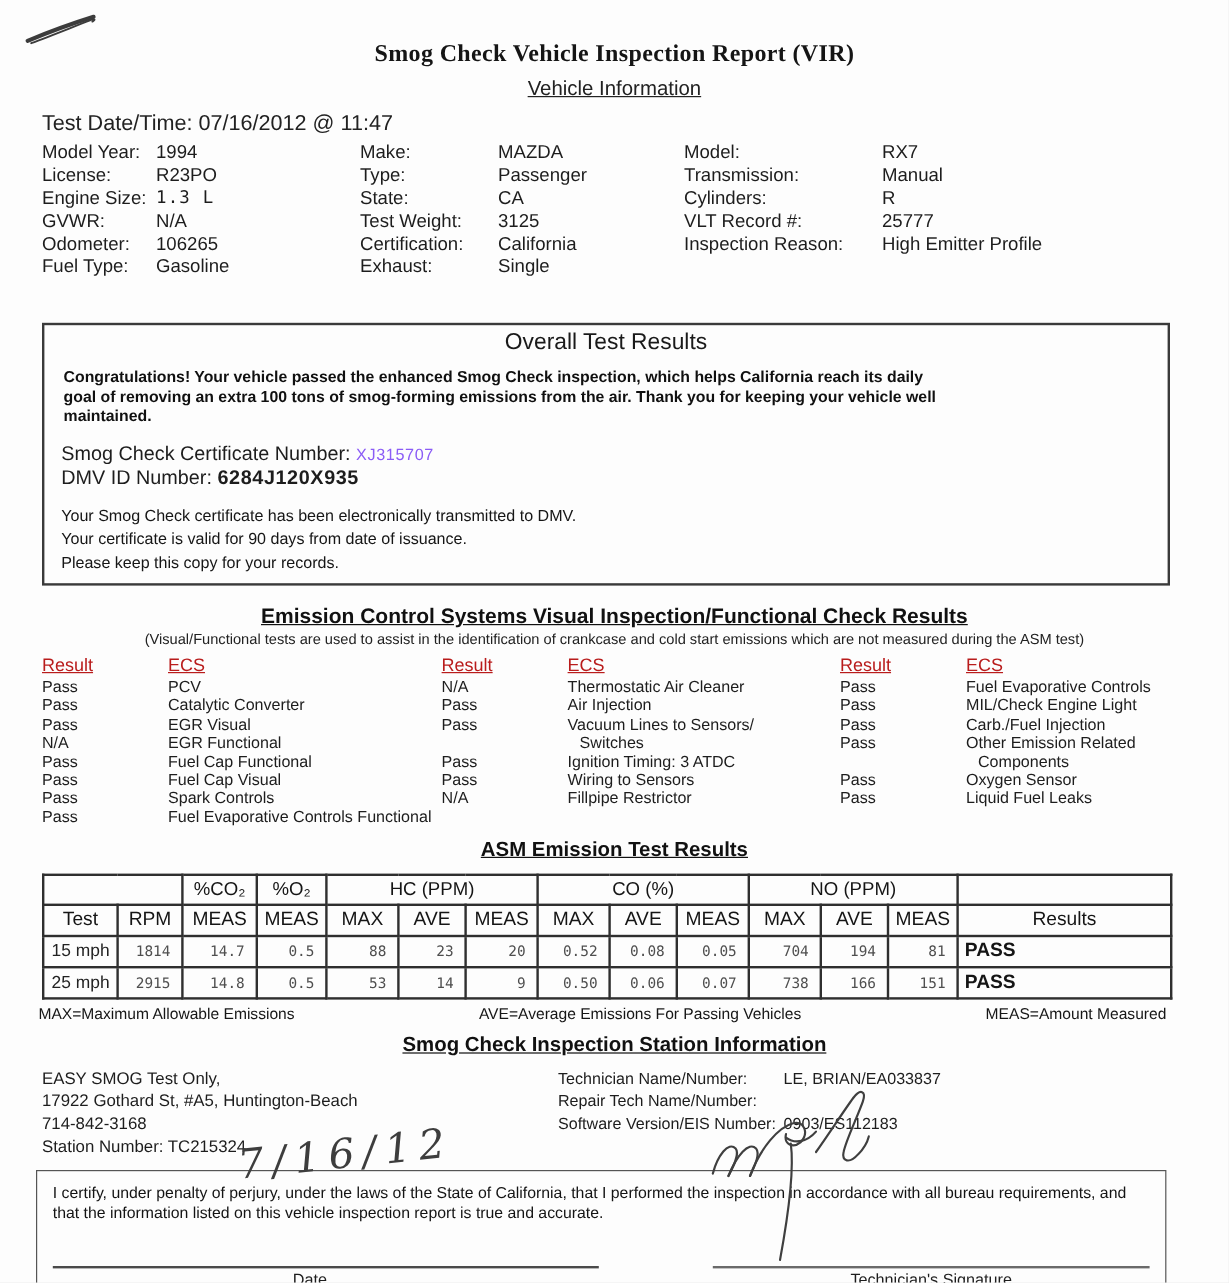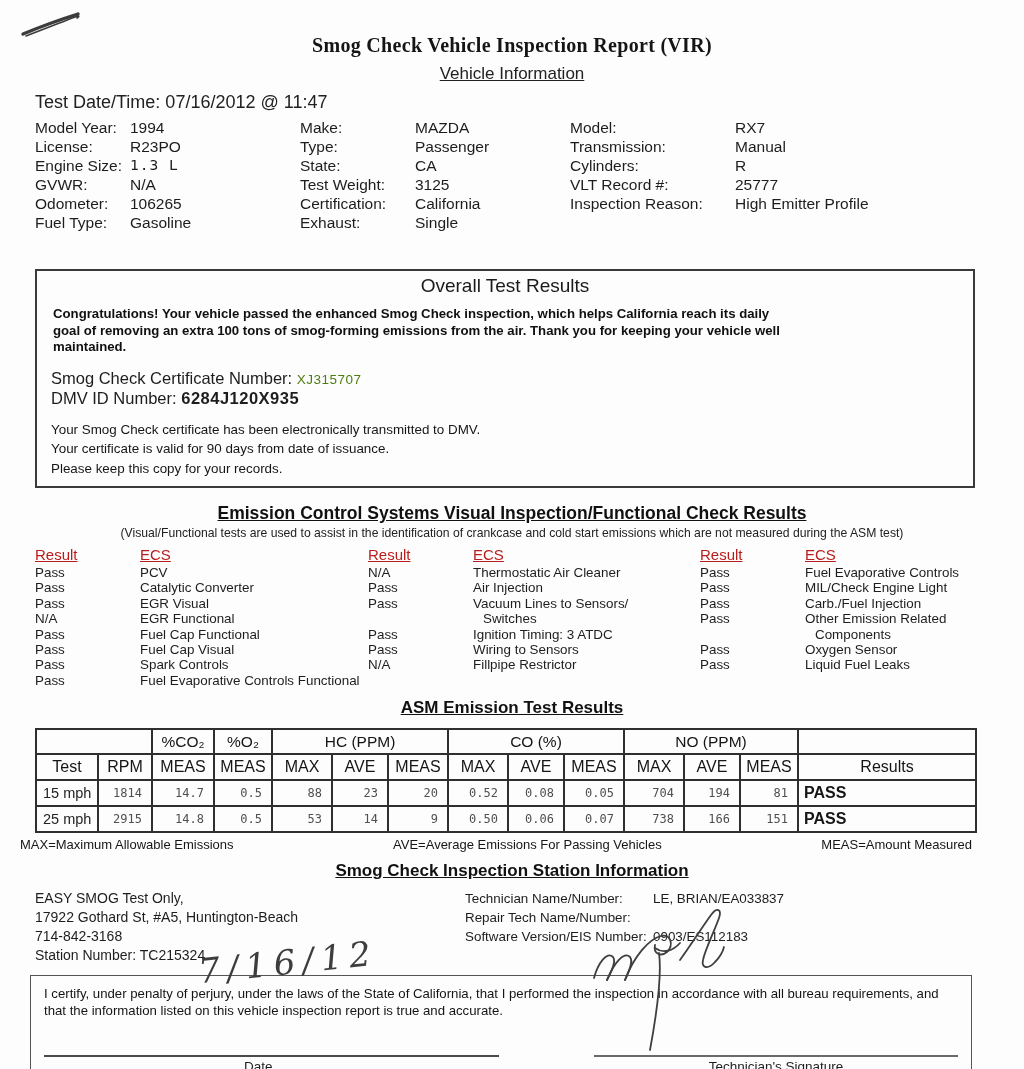--- a/index.html
+++ b/index.html
@@ -19,21 +19,21 @@
   .vc1 .vlabel { width:95px; }
   .vc2 .vlabel { width:115px; }
   .vc3 .vlabel { width:165px; }
   .mono { font-family:"DejaVu Sans Mono",monospace; font-size:14.5px; letter-spacing:1px; }
 
   
   .overall-box { margin:37px 49px 0 35px; border:2px solid #3a3a3a; padding:4px 14px 8px; }
   .overall-title { text-align:center; font-size:19px; color:#1a1a1a; }
   .congrats { margin:9px 0 0 2px; max-width:745px; font-weight:bold; font-size:13.2px; line-height:16.5px; color:#101010; }
   .cert-line { margin-top:13px; font-size:16.5px; white-space:nowrap; }
-  .cert-value { font-size:13.5px; color:#4d7c0f; letter-spacing:.5px; }
+  .cert-value { font-size:13.5px; color:#8b5cf6; letter-spacing:.5px; }
   .dmv-line { font-size:16.5px; margin-top:1px; }
   .dmv-value { font-weight:bold; letter-spacing:.5px; }
   .overall-notes { margin-top:12px; font-size:13.4px; line-height:19.5px; color:#161616; }
 
   
   .ecs-title { margin-top:15px; text-align:center; font-size:17.5px; font-weight:bold; color:#111; }
   .ecs-title span, .asm-title span, .station-title span { text-decoration:underline; }
   .ecs-subtitle { text-align:center; font-size:12.2px; margin-top:2px; color:#222; }
   .ecs-grid { display:grid; grid-template-columns:333px 332px 1fr; margin:6px 0 0 35px; }
   .ecs-headrow { display:flex; font-size:15px; margin-bottom:2px; color:#b91c1c; }
@@ -46,21 +46,21 @@
   
   .asm-title { margin-top:10px; text-align:center; font-size:17px; font-weight:bold; color:#111; }
   table.asm { border-collapse:collapse; table-layout:fixed; width:940px; margin:10px 0 0 35px; }
   table.asm td { border:2px solid #2f2f2f; overflow:hidden; }
   td.sp { border:none; background:transparent; }
   .ghead { text-align:center; font-size:15.5px; height:25px; color:#151515; }
   .hcell { text-align:center; font-size:16px; height:26px; color:#151515; }
   .c-test { font-size:14.5px; padding-left:6px; height:26px; color:#222; }
   .c-num { font-family:"DejaVu Sans Mono",monospace; font-size:12px; color:#4f4f4f; text-align:right; padding-right:9px; }
   .c-res { font-size:16px; font-weight:bold; padding-left:5px; color:#151515; }
-  .asm-legend { display:flex; justify-content:space-between; margin:4px 52px 0 20px; font-size:13px; color:#161616; }
+  .asm-legend { display:flex; justify-content:space-between; margin:4px 52px 0 32px; font-size:13px; color:#161616; }
 
   
   .station-title { margin-top:9px; text-align:center; font-size:17px; font-weight:bold; color:#111; }
   .station-cols { display:flex; margin:8px 0 0 35px; }
   .station-left { width:430px; font-size:14px; line-height:19px; }
   .station-right { font-size:13.4px; line-height:19px; }
   .srow { display:flex; white-space:nowrap; }
   .srow .slabel { width:188px; flex:none; }
 
   

